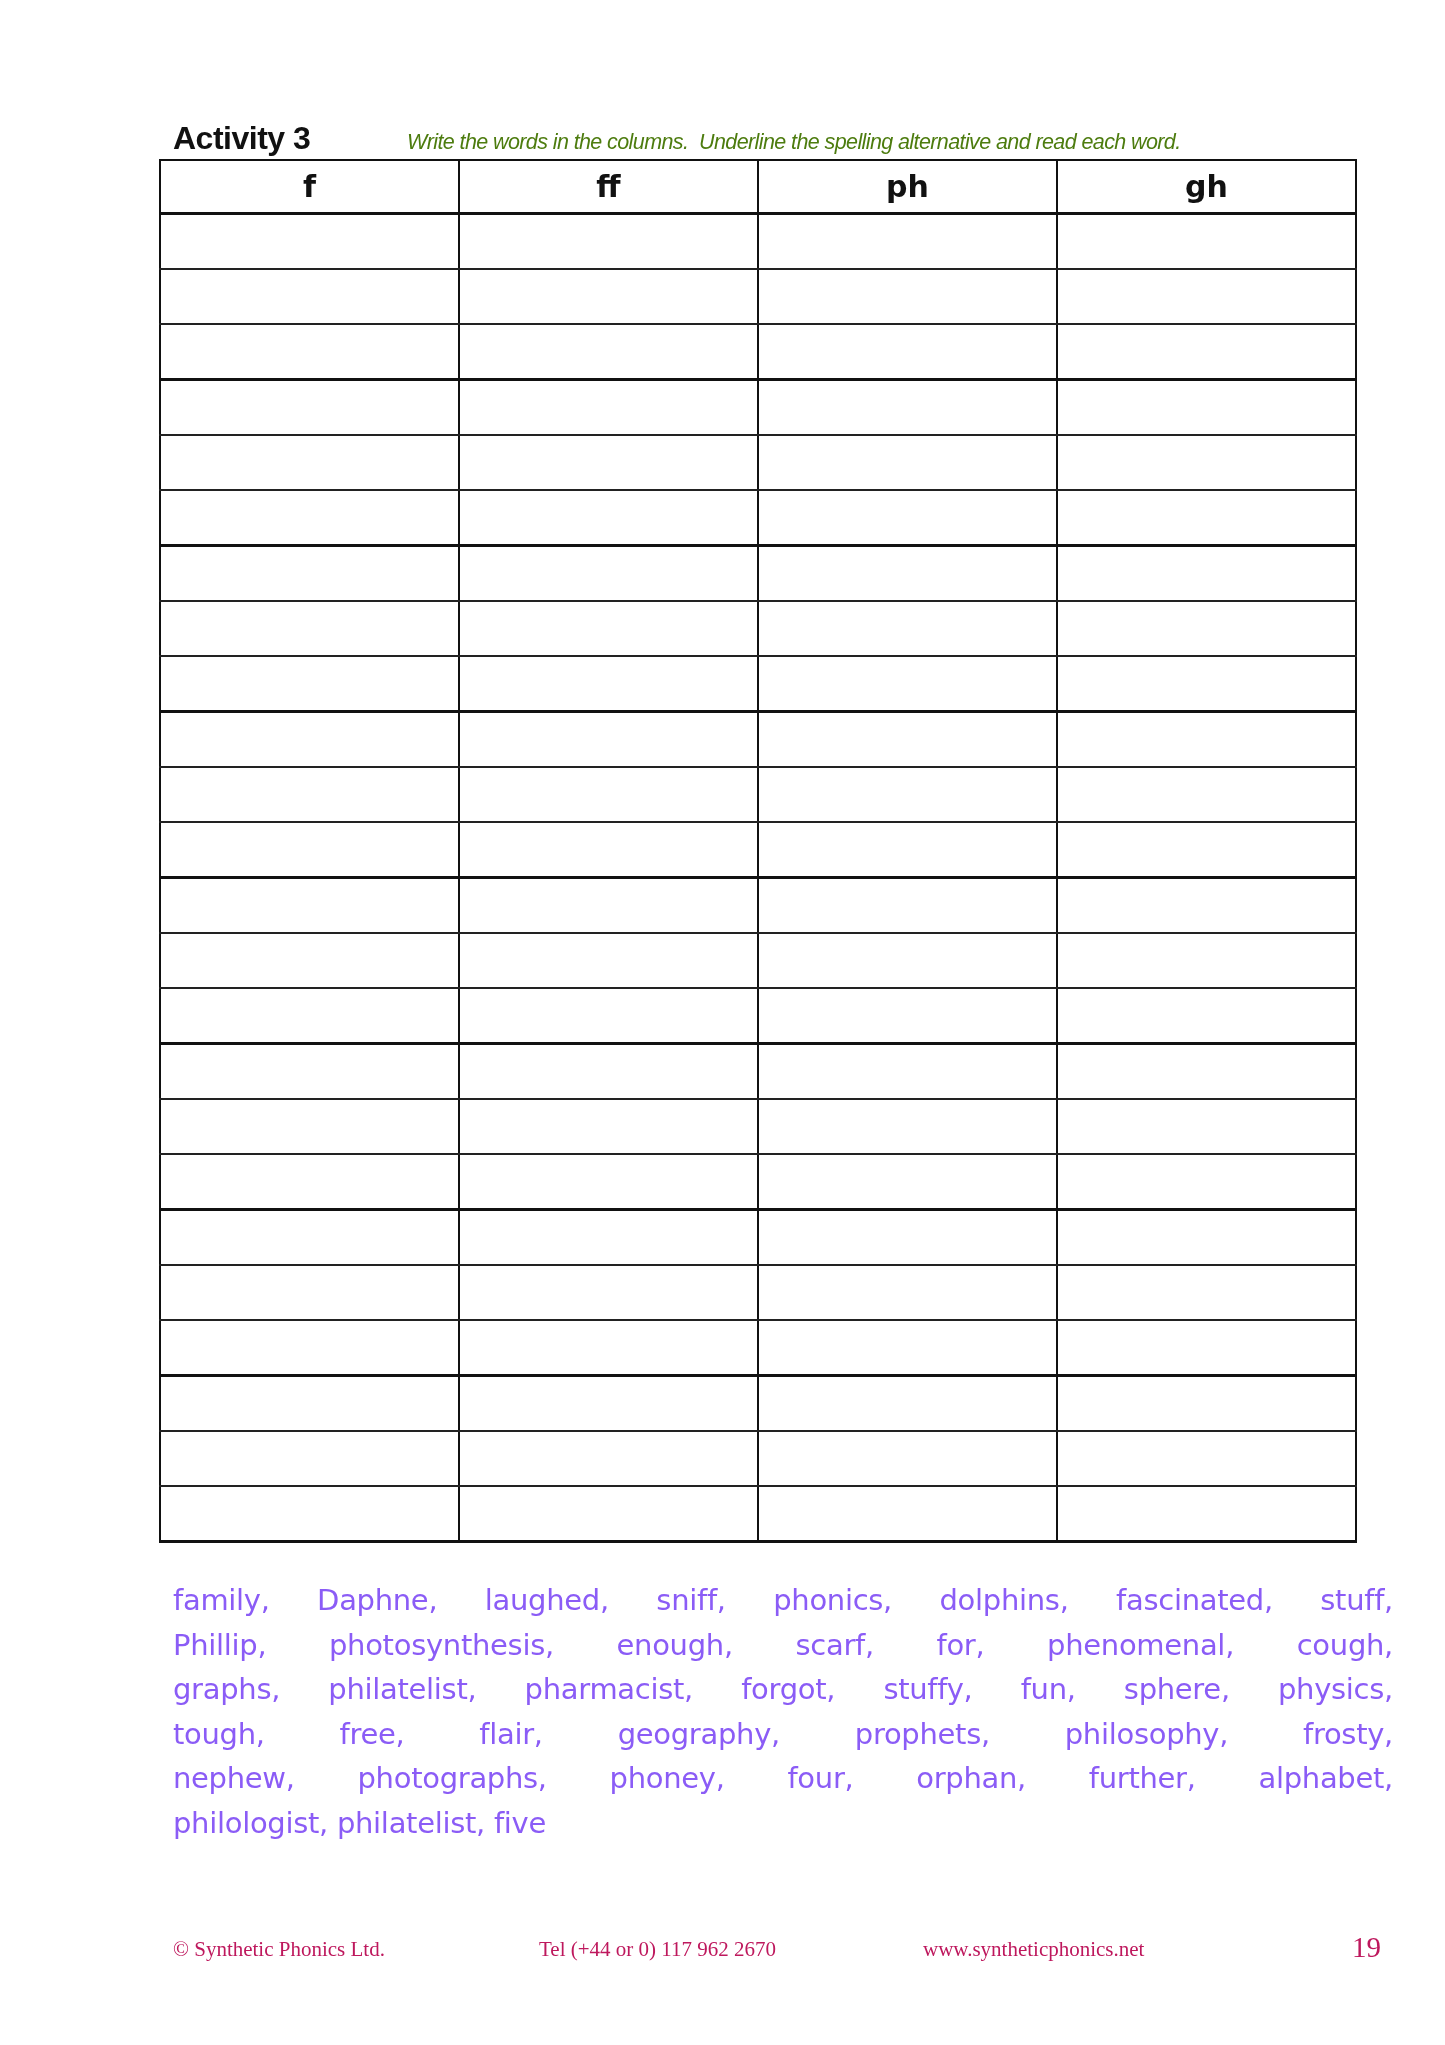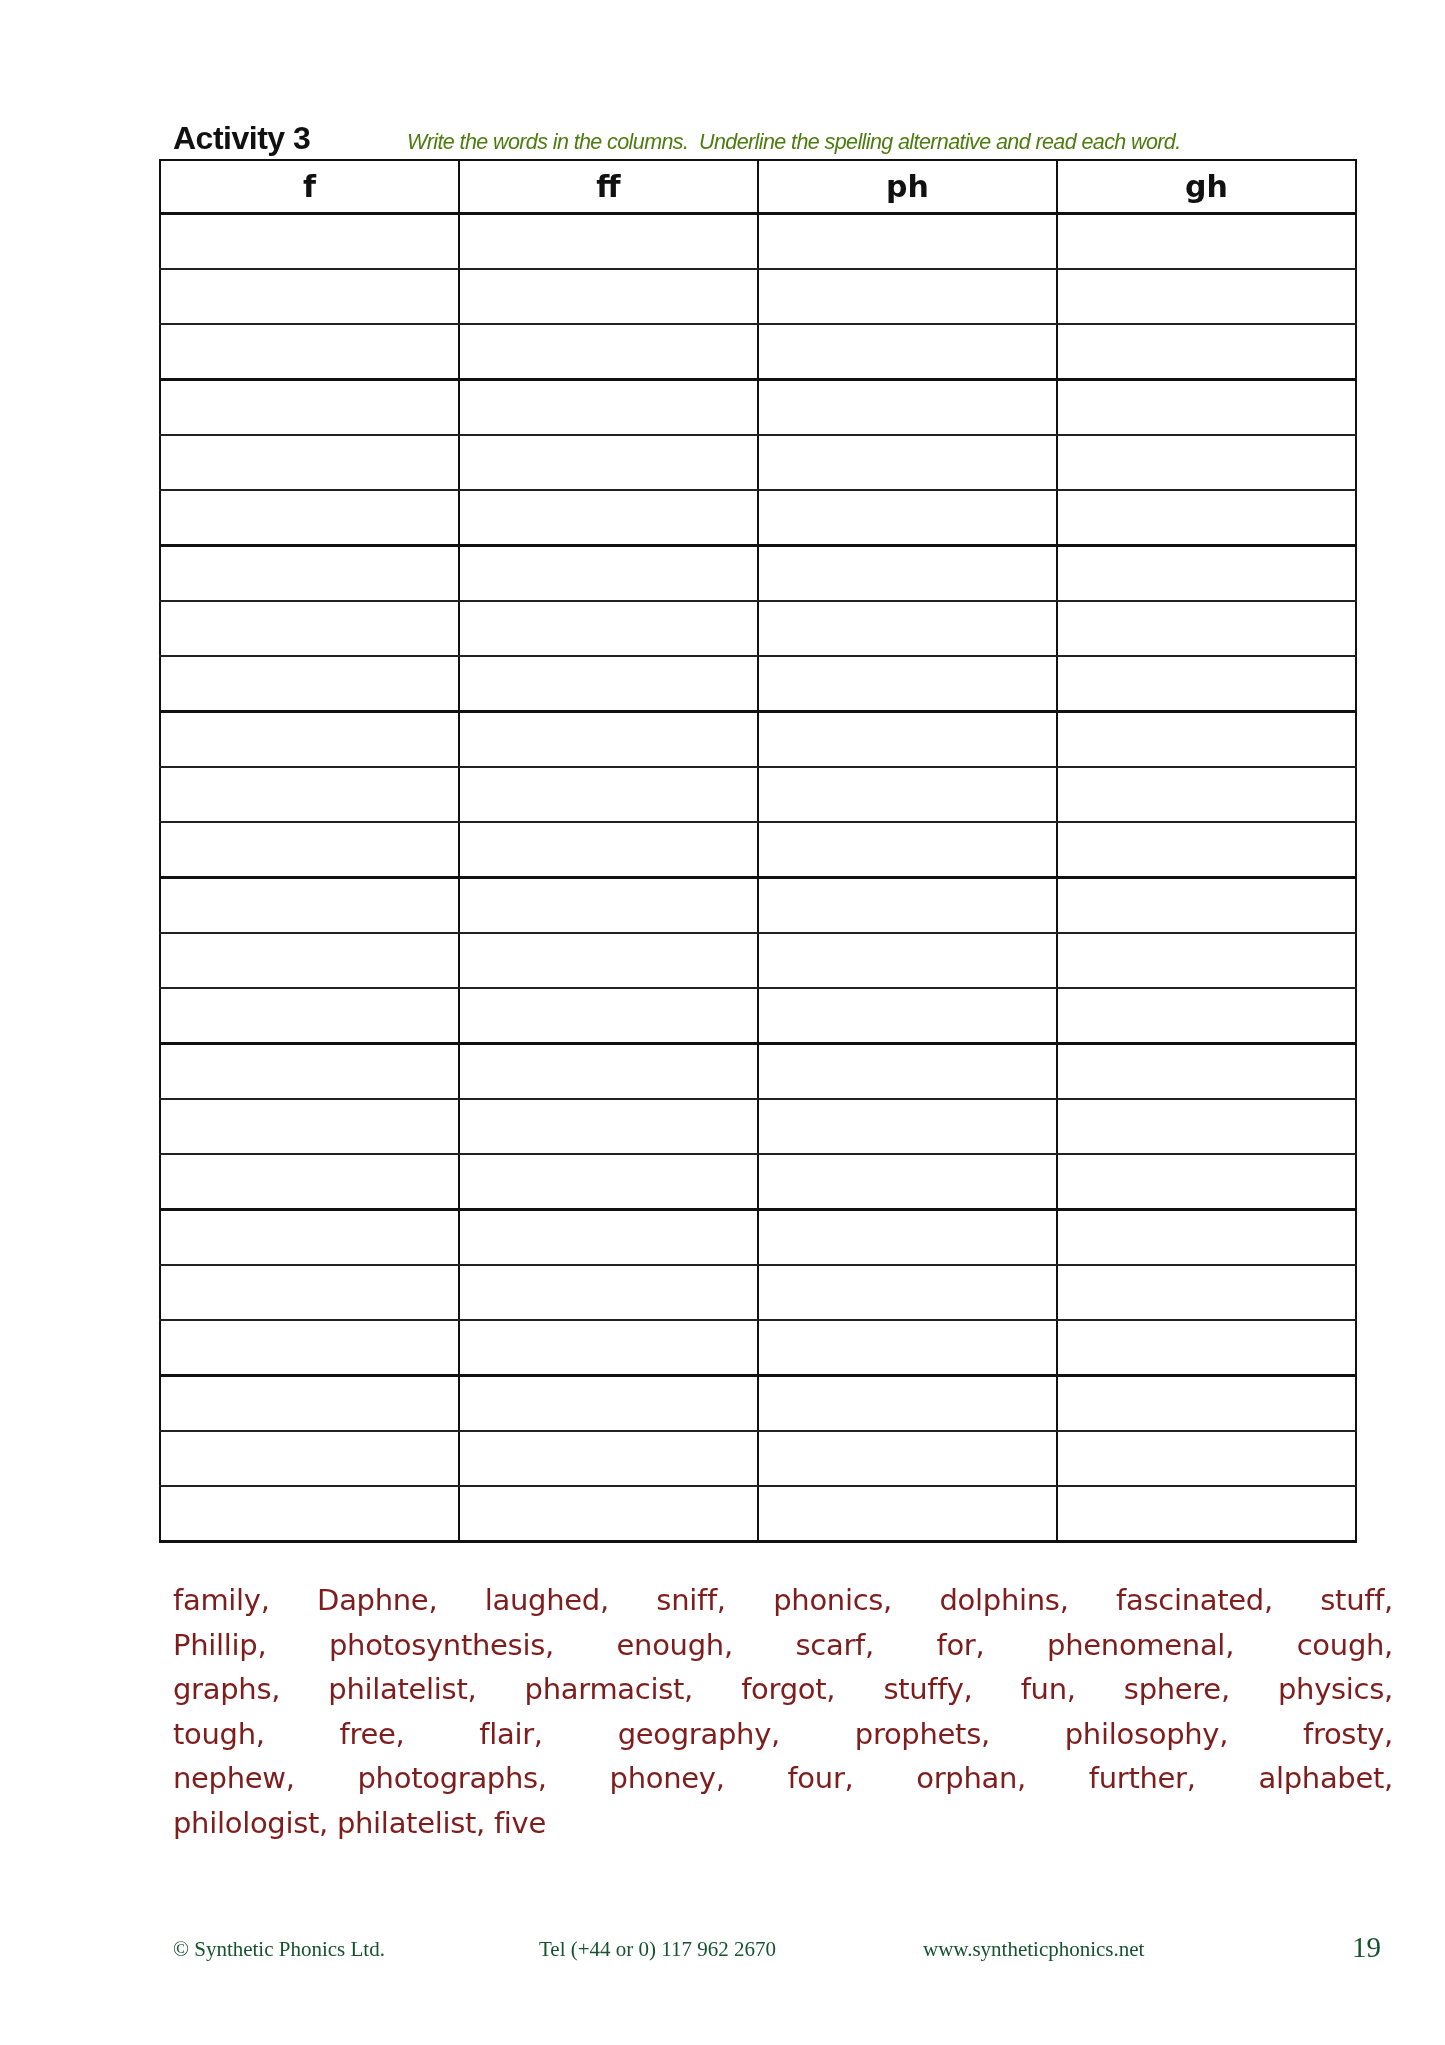--- a/index.html
+++ b/index.html
@@ -77,39 +77,39 @@
     .word-list {
       position: absolute;
       left: 173px;
       top: 1578px;
       width: 1220px;
       font-family: "DejaVu Sans", sans-serif;
       font-size: 29px;
       line-height: 44.5px;
       text-align: justify;
       text-align-last: left;
-      color: #7f1d1d;
+      color: #8b5cf6;
       letter-spacing: -0.3px;
     }
     .word-list .line {
       display: block;
       text-align: justify;
       text-align-last: justify;
       white-space: normal;
     }
     .word-list .line.last {
       text-align-last: left;
     }
     .footer {
       position: absolute;
       top: 1935px;
       font-family: "Liberation Serif", serif;
       font-size: 21px;
       line-height: 28px;
-      color: #14532d;
+      color: #be185d;
       white-space: nowrap;
     }
     .footer.copyright { left: 173px; }
     .footer.tel { left: 539px; }
     .footer.website { left: 923px; }
     .footer.page-number {
       left: 1352px;
       top: 1931px;
       font-size: 29px;
       line-height: 32px;

